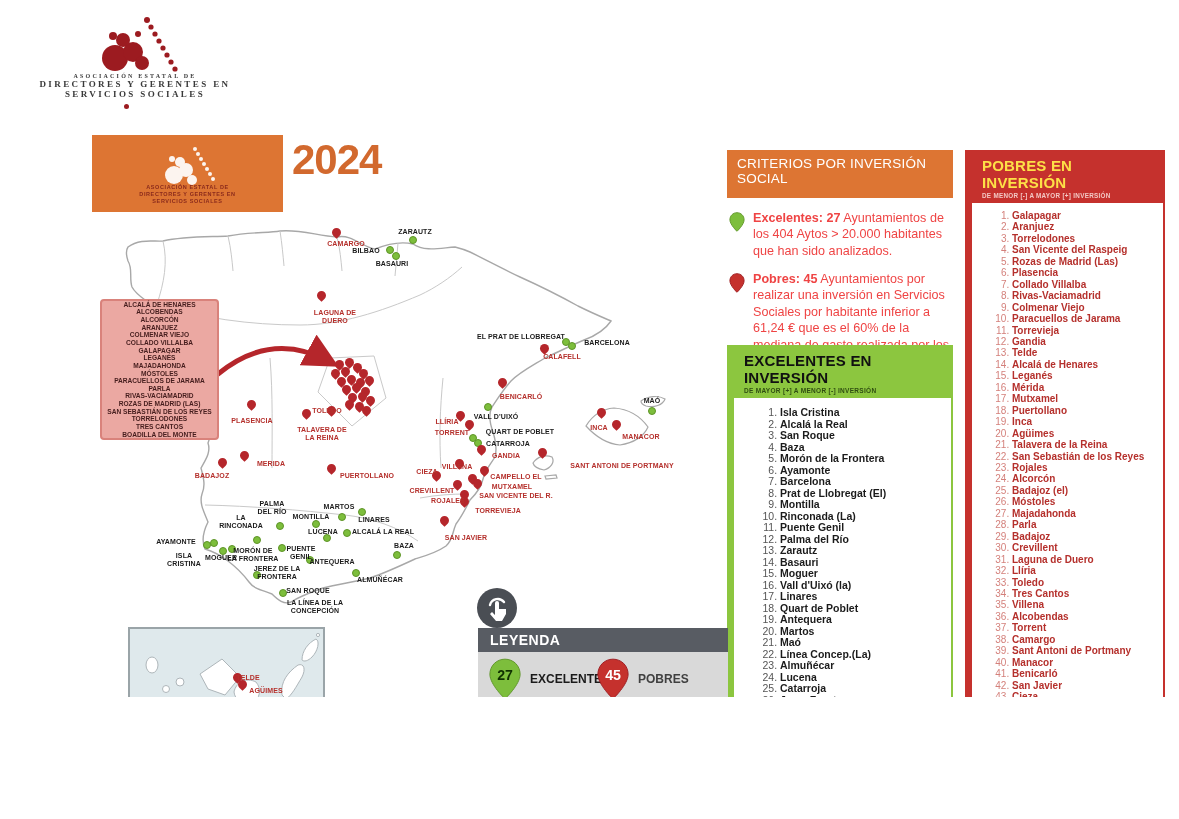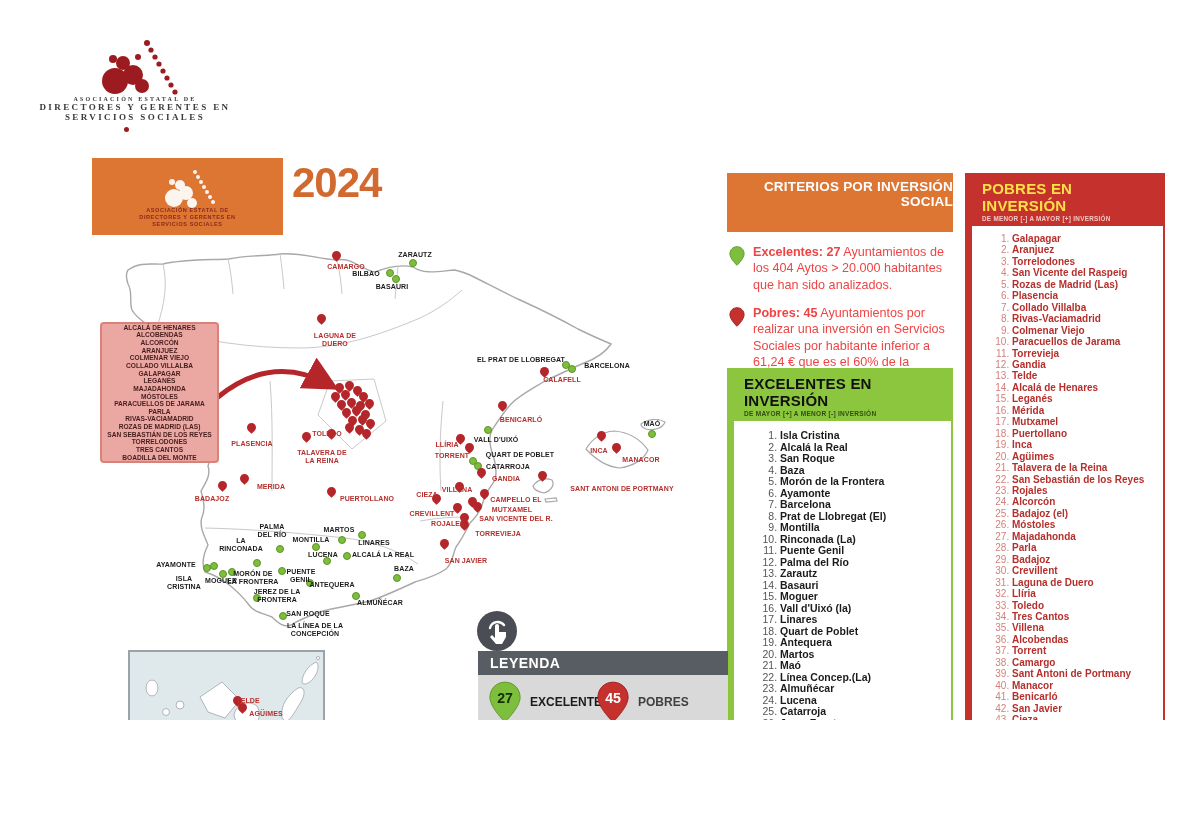--- a/index.html
+++ b/index.html
@@ -1,18 +1,18 @@
 <!DOCTYPE html>
 <html><head>
 <meta charset="utf-8">
 <style>
   * { margin:0; padding:0; box-sizing:border-box; }
   html,body { background:#ffffff; }
   body { font-family:"Liberation Sans", sans-serif; }
-  #page { position:relative; width:1179px; height:697px; background:#fff; overflow:hidden;margin-top:23px; }
+  #page { position:relative; width:1179px; height:697px; background:#fff; overflow:hidden; }
 
   
   #brand { position:absolute; left:20px; top:5px; width:230px; }
   #brand-logo { position:absolute; left:75px; top:5px; }
   #brand-text { position:absolute; left:0; top:68px; width:230px; text-align:center;
                 font-family:"Liberation Serif", serif; color:#3a3a3a; }
   #brand-text .l1 { font-size:6px; letter-spacing:2.2px; font-weight:bold; }
   #brand-text .l2, #brand-text .l3 { font-size:9px; letter-spacing:2.4px; font-weight:bold; }
   #brand-dot { position:absolute; left:104px; top:99px; width:5px; height:5px; border-radius:50%; background:#9c1b20; }
 
@@ -51,22 +51,22 @@
   #legend-header { background:#585c63; color:#fff; font-weight:bold; font-size:14px;
       padding:4px 0 4px 12px; letter-spacing:0.5px; }
   #legend-body { background:#d9d9d9; height:62px; position:relative; }
   .legend-pin { position:absolute; top:6px; width:34px; height:42px; }
   .legend-pin text { font-size:15px; font-weight:bold; }
   #legend-exc-label { position:absolute; left:52px; top:20px; font-size:12px; font-weight:bold; color:#1b1b1b; }
   #legend-pob-label { position:absolute; left:160px; top:20px; font-size:12px; font-weight:bold; color:#404040; }
 
   
   #criterios { position:absolute; left:727px; top:150px; width:226px; }
-  #criterios-header { background:#dd7533; color:#fff; font-weight:bold; font-size:13.5px;
-      padding:6px 0 23px 10px; letter-spacing:0.2px;text-align:right; }
+  #criterios-header { background:#dd7533; color:#fff; font-weight:normal; font-size:13.5px;
+      padding:6px 0 12px 10px; letter-spacing:0.2px; }
   .crit-row { position:relative; margin-top:12px; padding-left:26px; font-size:12.6px; line-height:1.3; color:#ef4444; }
   .crit-row b { font-weight:bold; }
   .crit-pin { position:absolute; left:2px; top:2px; width:16px; height:20px; }
 
   #exc-box { position:absolute; left:727px; top:345px; width:226px; height:368px;
       border:2px solid #8cc63f; border-left:7px solid #8cc63f; background:#fff; }
   #exc-header { background:#8cc63f; padding:5px 8px 4px 10px; }
   #exc-header .t { font-size:15px; font-weight:bold; color:#111; letter-spacing:0.2px; }
   #exc-header .s { font-size:6.5px; font-weight:bold; color:#2f4d12; letter-spacing:0.3px; margin-top:1px; }
   #exc-box ol { margin:9px 0 0 0; padding-left:46px; }

